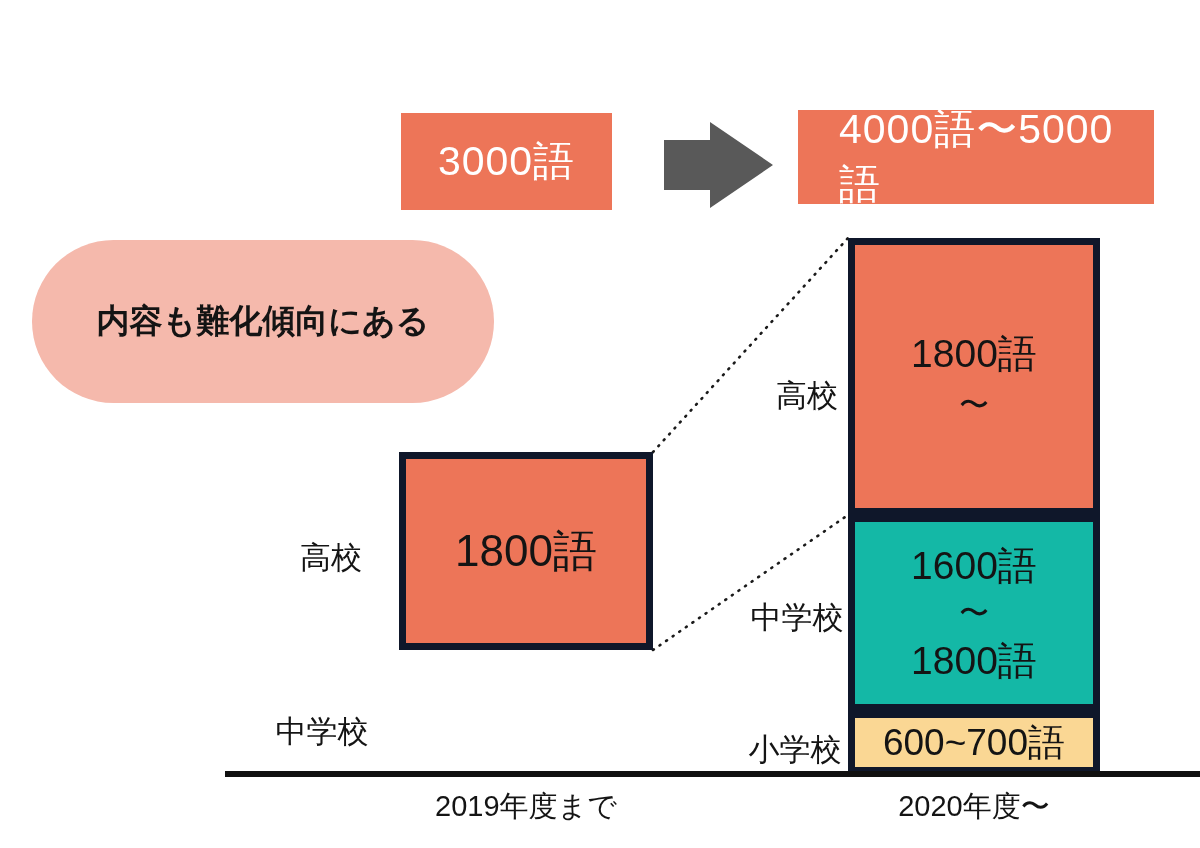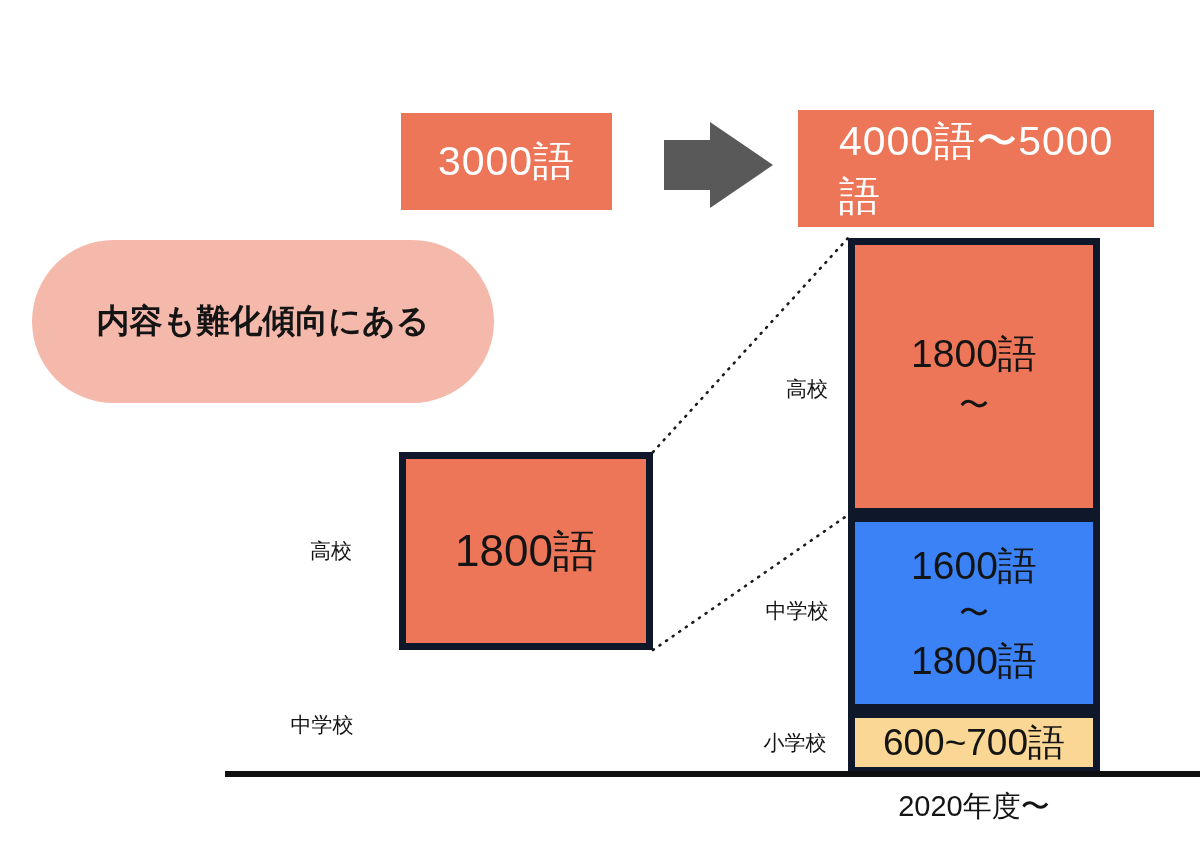--- a/index.html
+++ b/index.html
@@ -22,21 +22,21 @@
     background: #ED7558;
     color: #ffffff;
     display: flex;
     align-items: center;
     justify-content: center;
     font-size: 41px;
     font-weight: 500;
     letter-spacing: 1px;
   }
   .total-before { left: 401px; top: 113px; width: 211px; height: 97px; }
-  .total-after  { left: 798px; top: 110px; width: 356px; height: 117px; padding-left: 41px; }
+  .total-after  { left: 798px; top: 110px; width: 356px; height: 94px; padding-left: 41px; }
 
   .arrow-wrap { left: 660px; top: 115px; width: 128px; height: 95px; }
 
   
   .callout {
     left: 32px; top: 240px; width: 462px; height: 163px;
     background: #F5B9AC;
     border-radius: 82px;
     display: flex;
     flex-direction: column;
@@ -51,40 +51,40 @@
   
   .bar {
     border: 7px solid #0f172a;
     display: flex;
     flex-direction: column;
     align-items: center;
     justify-content: center;
     color: #141414;
   }
   .bar.orange { background: #ED7558; }
-  .bar.pink   { background: #3b82f6; }
+  .bar.pink   { background: #14b8a6; }
   .bar.yellow { background: #FAD794; }
 
   .bar .value { font-size: 44px; font-weight: 500; }
   .bar .range-line { font-size: 39px; font-weight: 500; line-height: 1.0; }
   .bar .range-mid { font-size: 30px; font-weight: 500; line-height: 1.0; }
   .bar.gap-lg { gap: 17px; }
   .bar.gap-md { gap: 13px; }
   .bar .value-sm { font-size: 37px; font-weight: 500; }
 
   .l-koukou { left: 399px; top: 452px; width: 254px; height: 198px; }
   .l-chuu   { left: 399px; top: 650px; width: 254px; height: 124px; }
 
   .r-koukou { left: 848px; top: 238px; width: 252px; height: 277px; }
   .r-chuu   { left: 848px; top: 515px; width: 252px; height: 196px; }
   .r-shou   { left: 848px; top: 711px; width: 252px; height: 63px; }
 
   
   .side-label {
-    font-size: 21px;
+    font-size: 31px;
     font-weight: 500;
     color: #141414;
     text-align: center;
   }
   .lbl-l-koukou { left: 288px; top: 537px; width: 86px; }
   .lbl-l-chuu   { left: 262px; top: 711px; width: 120px; }
   .lbl-r-koukou { left: 764px; top: 375px; width: 86px; }
   .lbl-r-chuu   { left: 737px; top: 597px; width: 120px; }
   .lbl-r-shou   { left: 735px; top: 729px; width: 120px; }
 
@@ -150,15 +150,16 @@
     <div class="range-mid">〜</div>
     <div class="range-line">1800語</div>
   </div>
 
   <div class="abs side-label lbl-r-shou">小学校</div>
   <div class="abs bar yellow r-shou">
     <div class="value-sm">600~700語</div>
   </div>
 
   <div class="abs axis-line"></div>
+  <div class="abs axis-label axis-label-left">2019年度まで</div>
   <div class="abs axis-label axis-label-right">2020年度〜</div>
 
 </div>
 
 </body></html>

